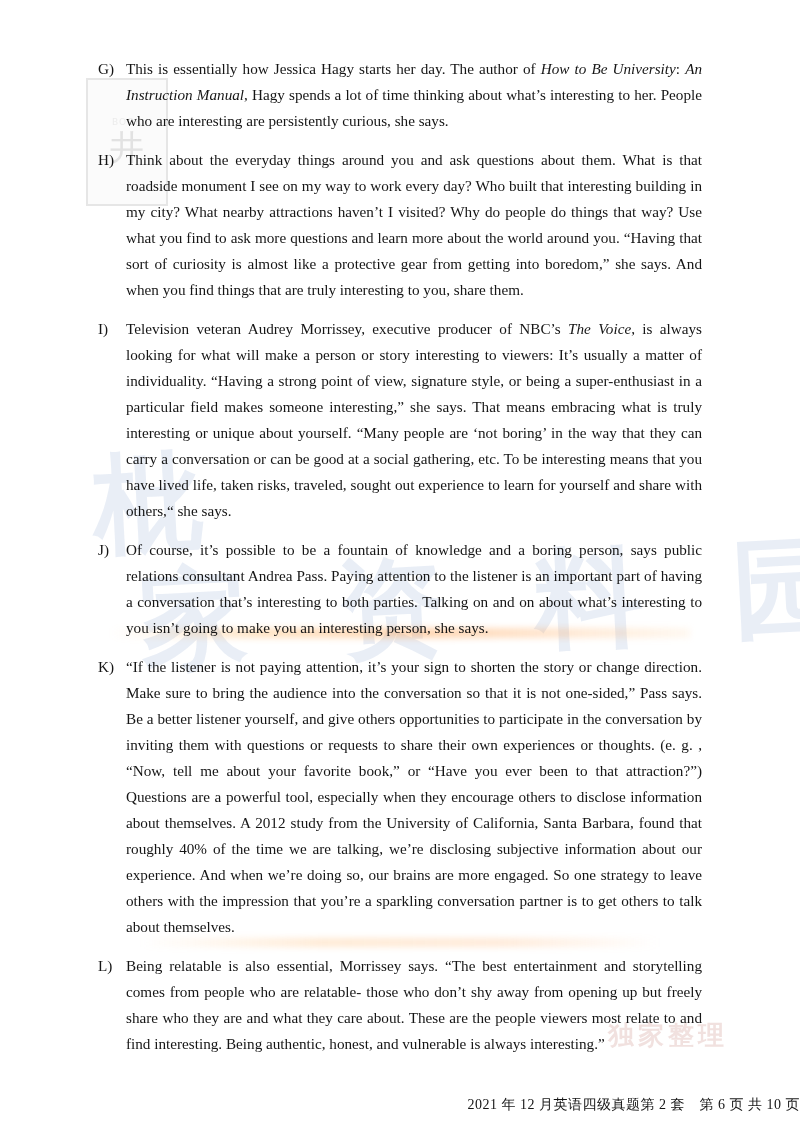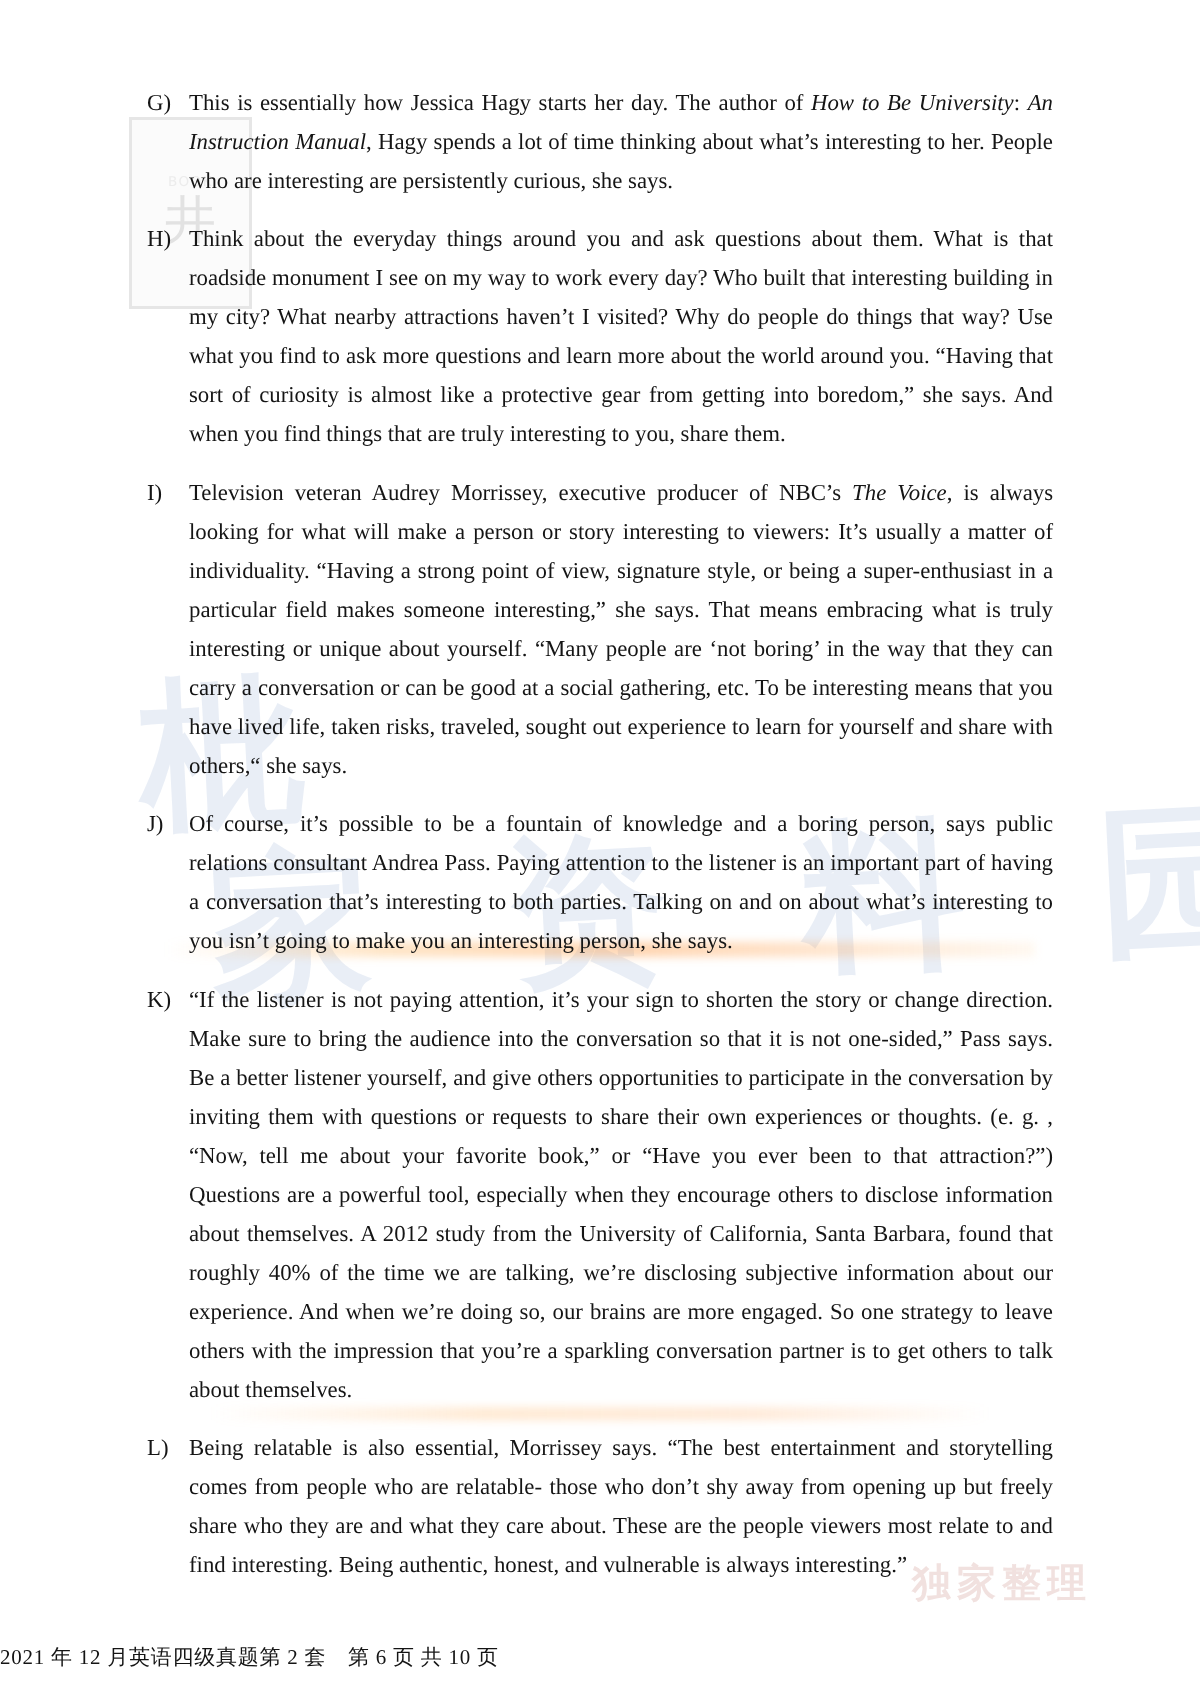--- a/index.html
+++ b/index.html
@@ -96,21 +96,20 @@
   .wm-corner {
     position: absolute;
     right: 72px;
     top: 1018px;
     color: rgba(190, 120, 110, 0.22);
     font-size: 26px;
     font-weight: bold;
     letter-spacing: 4px;
     font-family: "DejaVu Sans", sans-serif;
     white-space: nowrap;
-    margin-top: 20px;
   }
 
   
   .content {
     position: relative;
     z-index: 2;
     padding: 56px 98px 0 98px;
   }
   .para {
     position: relative;
@@ -135,21 +134,21 @@
     hyphens: none;
   }
   .para-body i { font-style: italic; }
 
   
   .footer {
     position: absolute;
     left: 0;
     right: 0;
     bottom: 18px;
-    text-align: left;
+    text-align: right;
     font-size: 14px;
     letter-spacing: 0.5px;
     color: #141414;
     z-index: 3;
     font-family: "Liberation Serif", "DejaVu Serif", serif;
   }
 </style>
 </head>
 <body>
 

